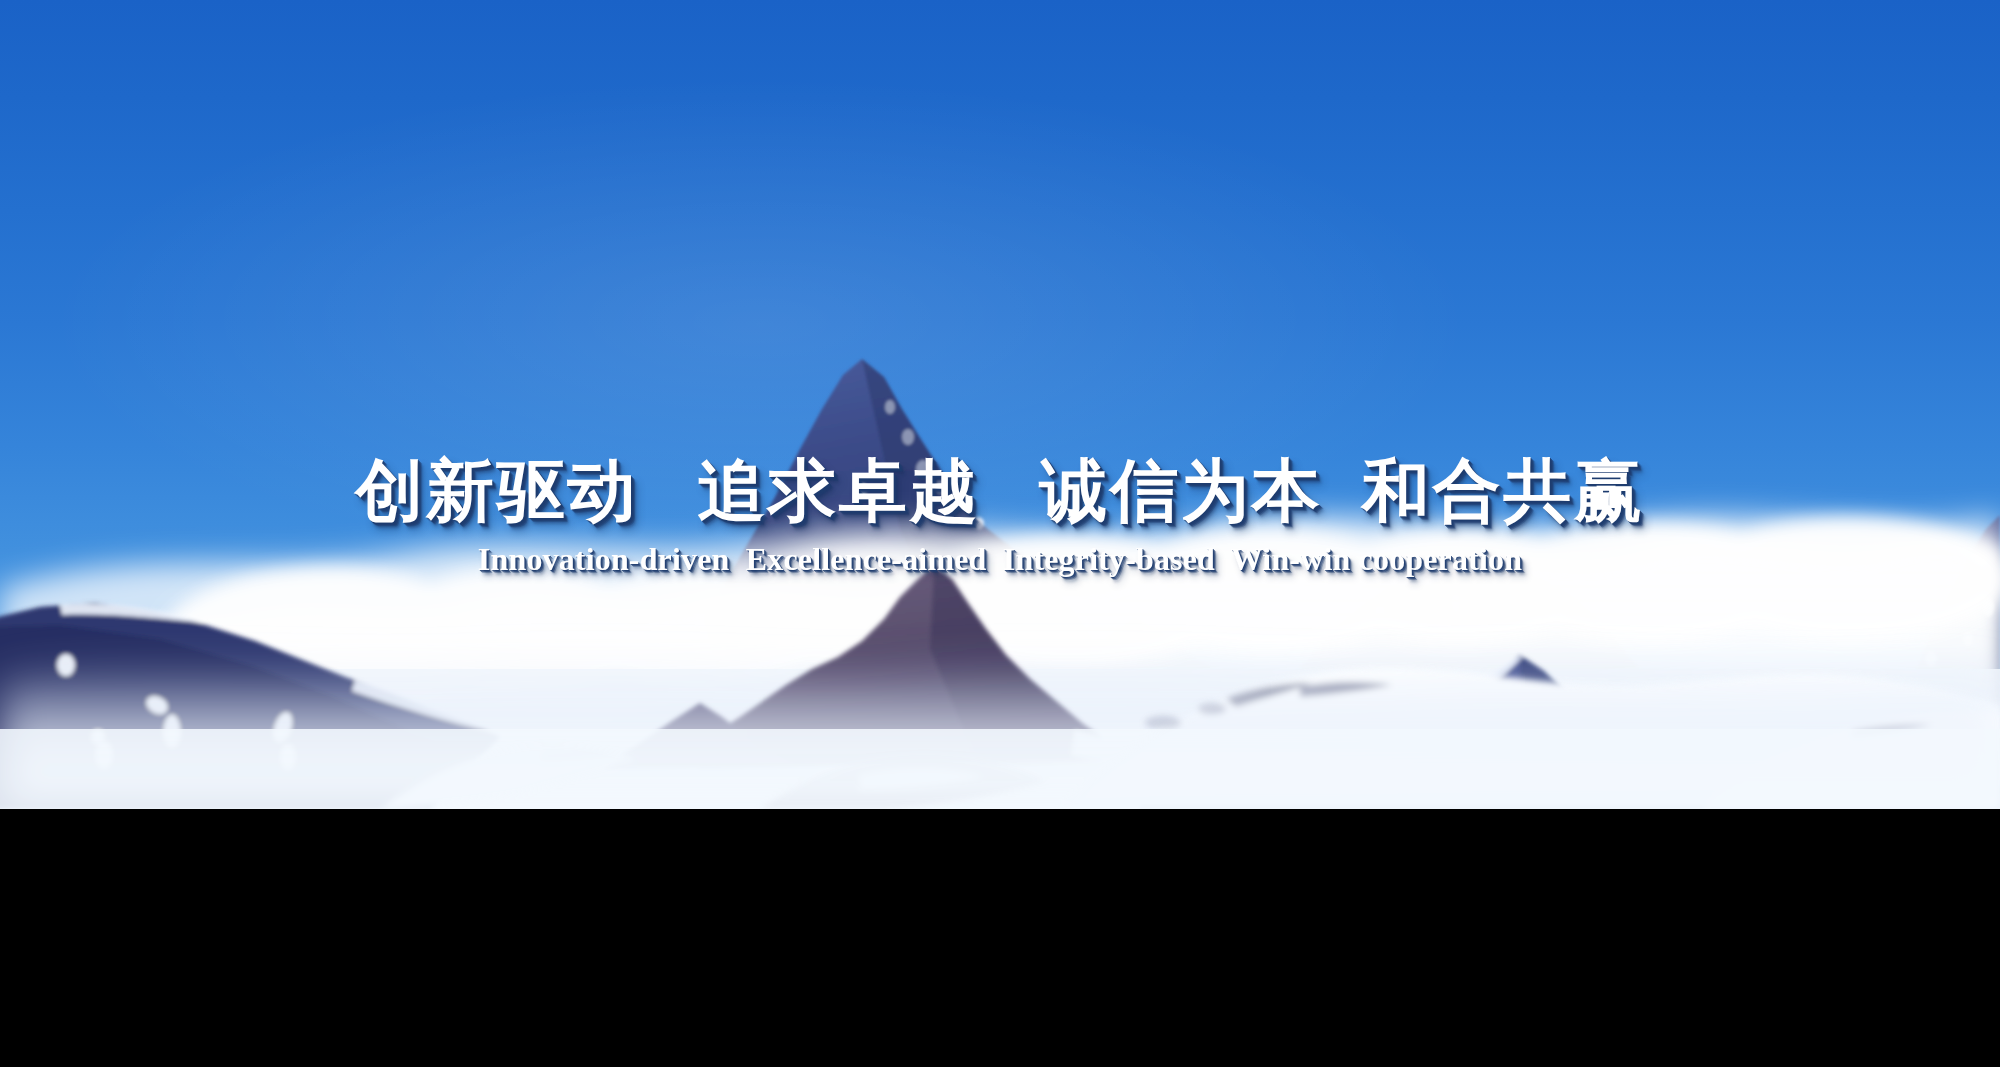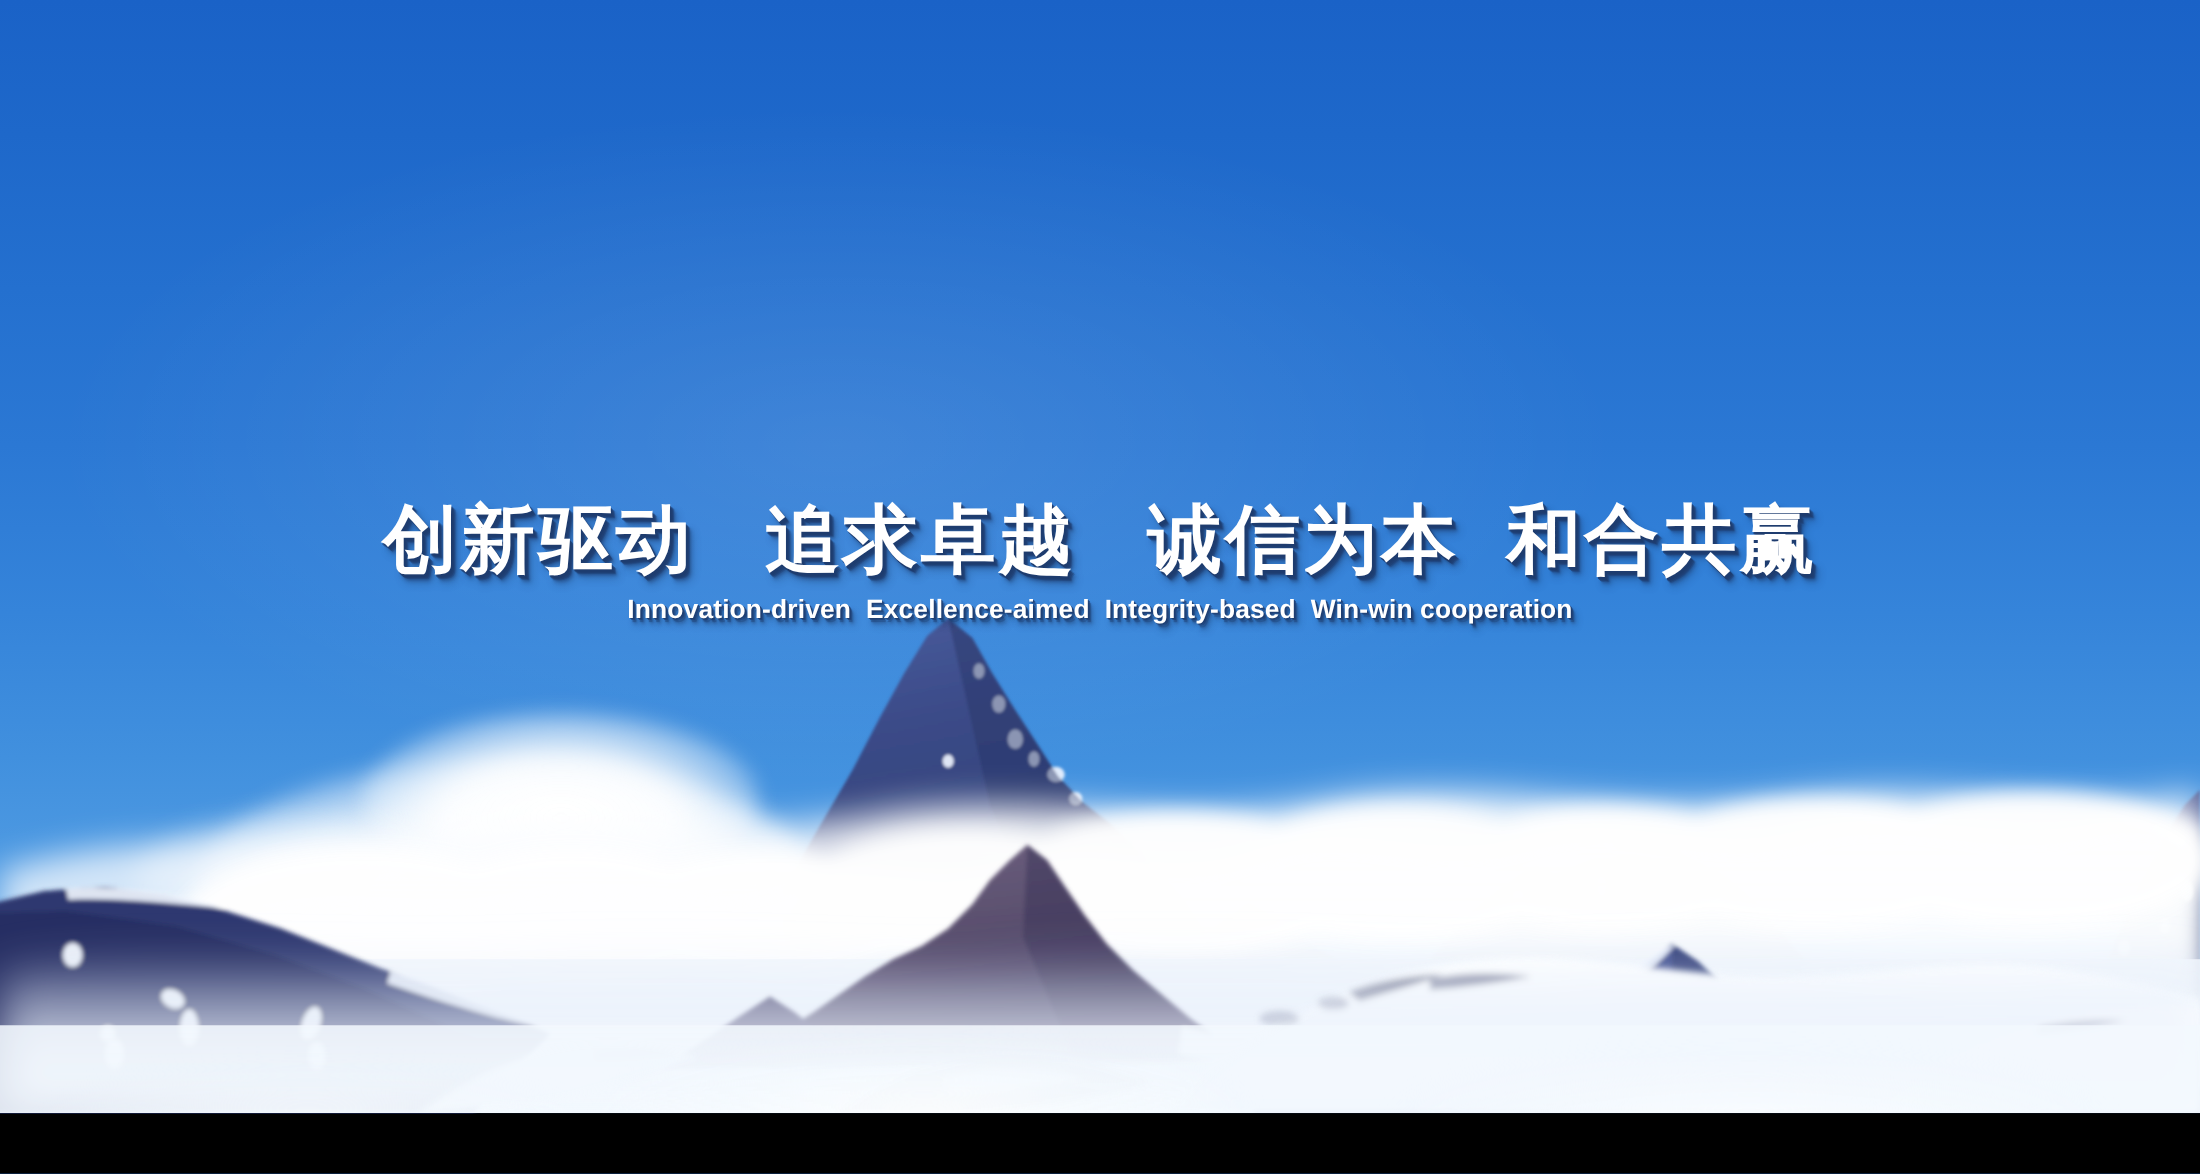--- a/index.html
+++ b/index.html
@@ -9,23 +9,24 @@
     background: #000;
   }
   body {
     font-family: "Liberation Sans", "DejaVu Sans", sans-serif;
   }
 
   
   .banner {
     position: relative;
     width: 2000px;
-    height: 1012px;
+    height: 809px;
     overflow: hidden;
     background: #2a6fd0;
+    font-family: Liberation Serif, serif;
   }
 
   
   .sky {
     position: absolute;
     inset: 0;
     background: linear-gradient(to bottom,
         #1a62c7 0%,
         #1e68ca 12%,
         #2470cf 26%,
@@ -95,21 +96,21 @@
     text-shadow:
        1px 1px 0 rgba(30,60,110,0.85),
        2px 2px 0 rgba(30,60,110,0.75),
        3px 3px 0 rgba(30,60,110,0.62),
        4px 4px 1px rgba(28,56,105,0.50),
        5px 6px 3px rgba(25,50,95,0.38),
        6px 8px 8px rgba(20,45,90,0.30);
   }
   .subline {
     margin: 14px 0 0 0;
-    font-size: 24px;
+    font-size: 32px;
     font-weight: 700;
     line-height: 1.1;
     color: #ffffff;
     letter-spacing: 0.005em;
     white-space: pre;
     text-shadow:
        1px 1px 0 rgba(30,60,110,0.80),
        2px 2px 0 rgba(30,60,110,0.65),
        3px 3px 1px rgba(28,56,105,0.48),
        4px 5px 3px rgba(25,50,95,0.34),

